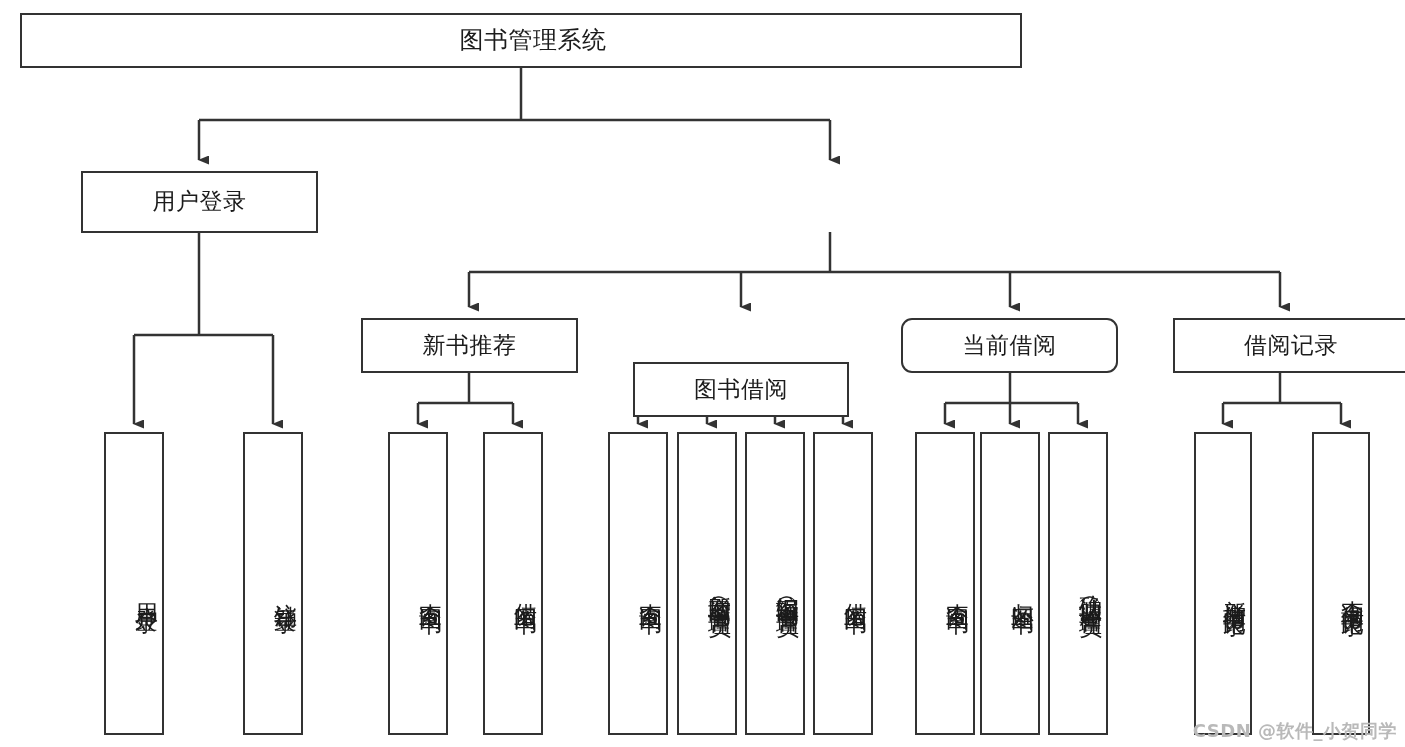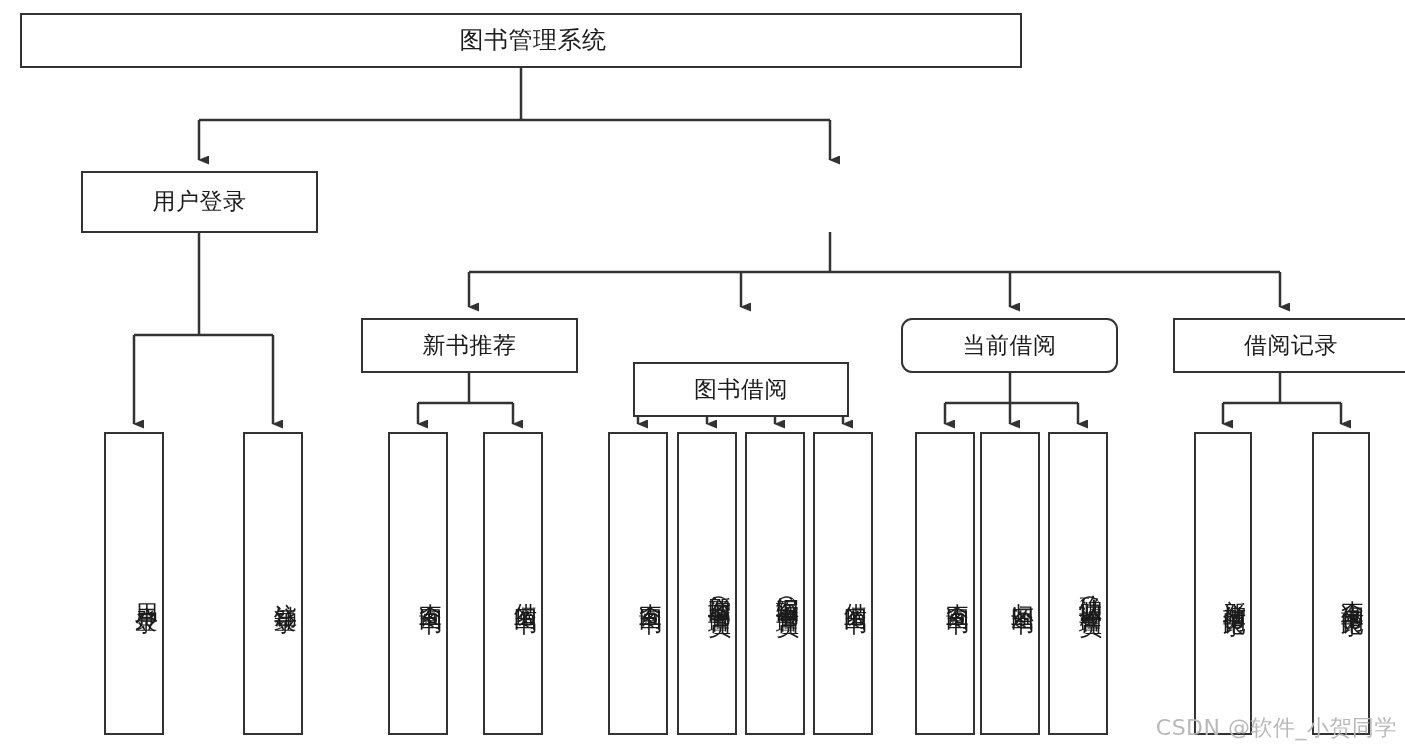--- a/index.html
+++ b/index.html
@@ -57,24 +57,25 @@
     text-align: left;
   }
   .node-v .vtext {
     writing-mode: vertical-rl;
     text-orientation: upright;
   }
   .watermark {
     position: absolute;
     right: 8px;
     bottom: 4px;
-    font-size: 22px;
+    font-size: 18px;
     color: #b9b9b9;
     white-space: nowrap;
     letter-spacing: 0.5px;
+    font-weight: bold;
   }
 </style>
 </head>
 <body>
 
 <div id="diagram-root">
 
   <svg id="connectors" viewBox="0 0 1405 747">
     <defs>
       <marker id="arrowhead" markerWidth="9" markerHeight="11" refX="4.5" refY="10" orient="auto" markerUnits="userSpaceOnUse">

